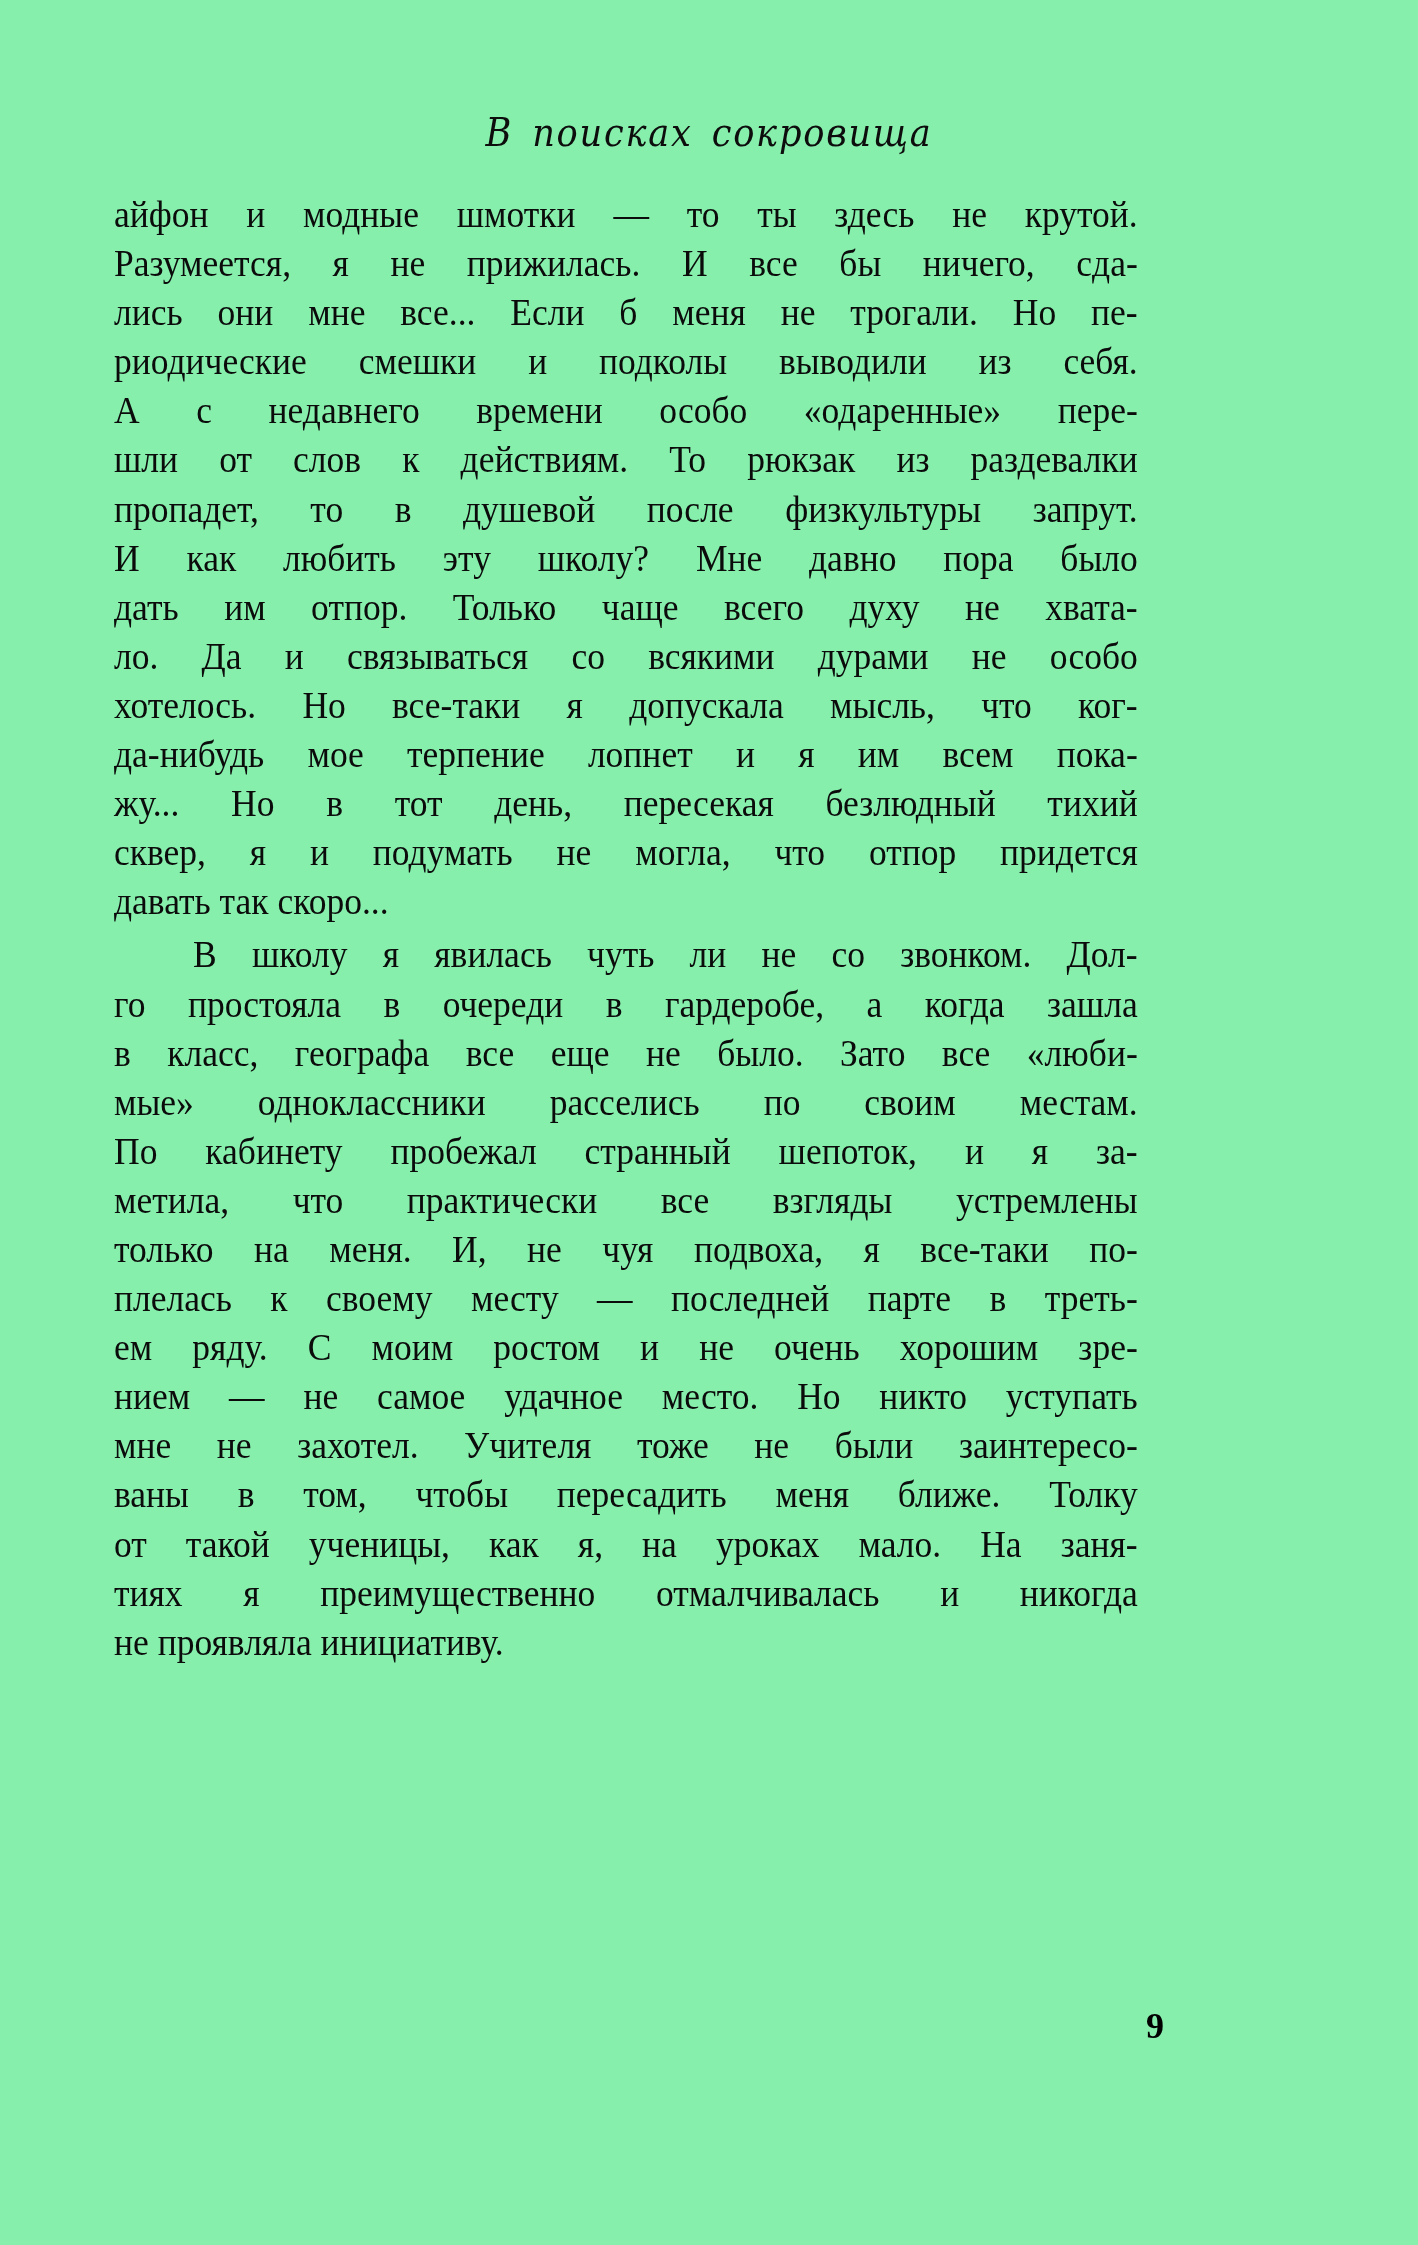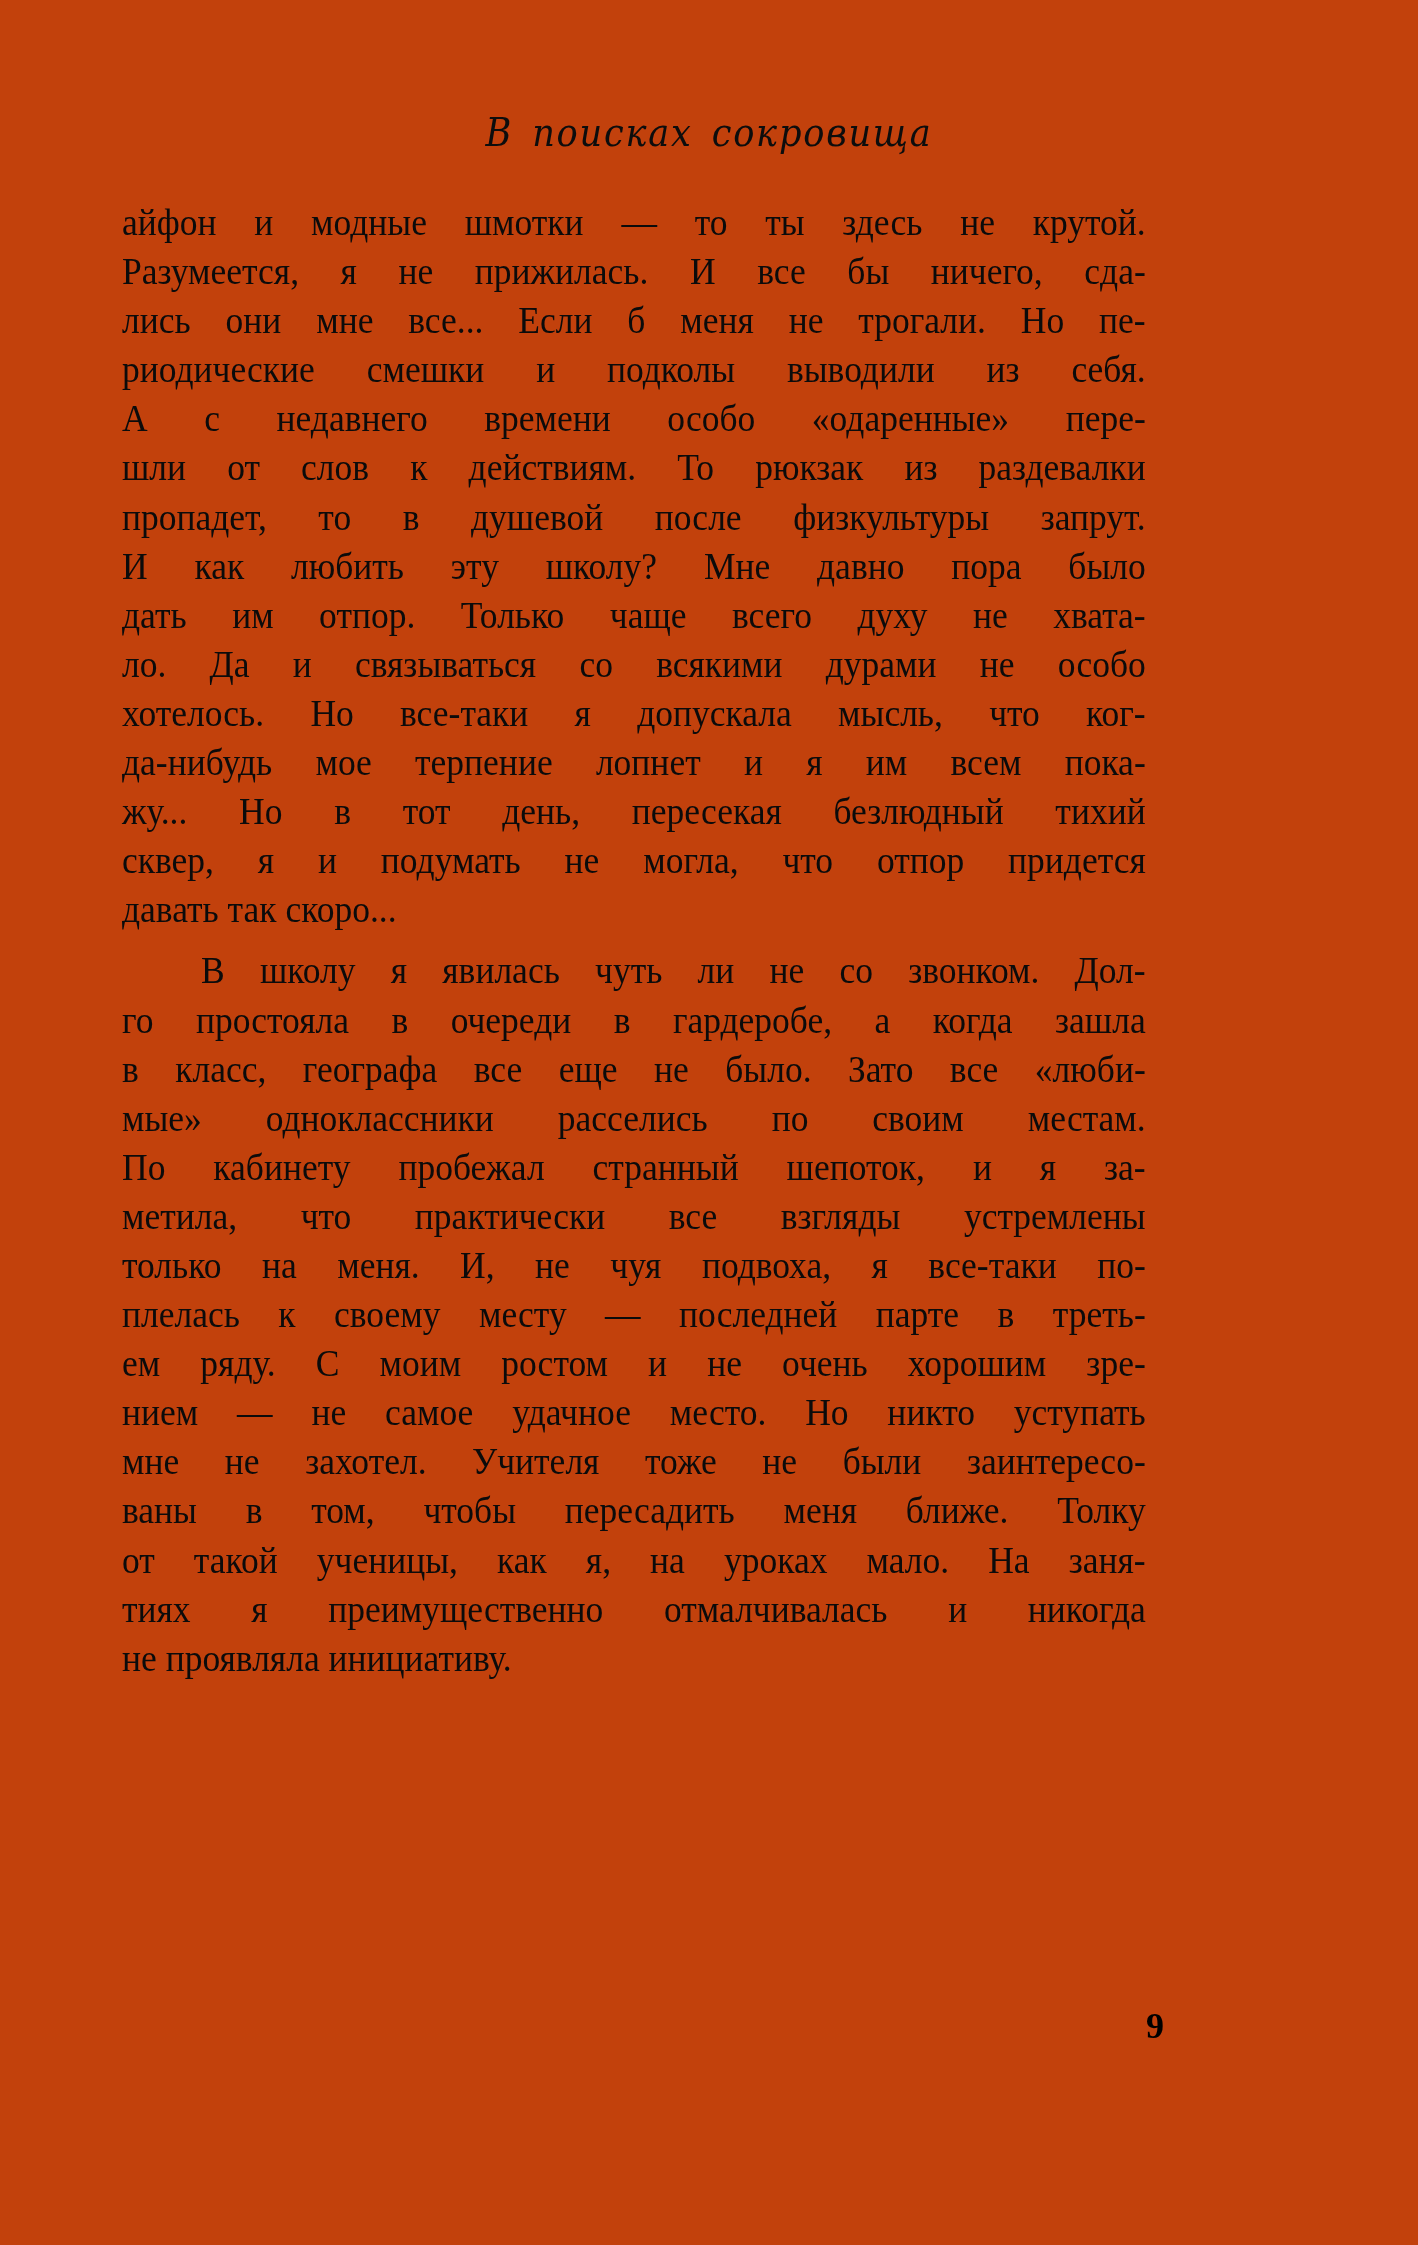--- a/index.html
+++ b/index.html
@@ -12,21 +12,21 @@
     height: 2245px;
     position: relative;
     font-family: "Liberation Serif", "DejaVu Serif", serif;
     color: #0b0b0b;
     overflow: hidden;
   }
 
   .page {
     position: absolute;
     inset: 0;
-    background: #c2410c;
+    background: #86efac;
     padding-left: 21px;
   }
 
   
   .running-head {
     position: absolute;
     top: 112px;
     left: 0;
     width: 1418px;
     text-align: center;
@@ -42,21 +42,21 @@
 
   
   .textblock {
     position: absolute;
     left: 110px;
     top: 186px;
     width: 1072px;
   }
 
   .para {
-    margin: 12px;
+    margin: 4px;
   }
 
   
   .line {
     display: block;
     font-size: 37.2px;
     line-height: 49.1px;
     white-space: nowrap;
     letter-spacing: 0px;
     color: #0b0b0b;

